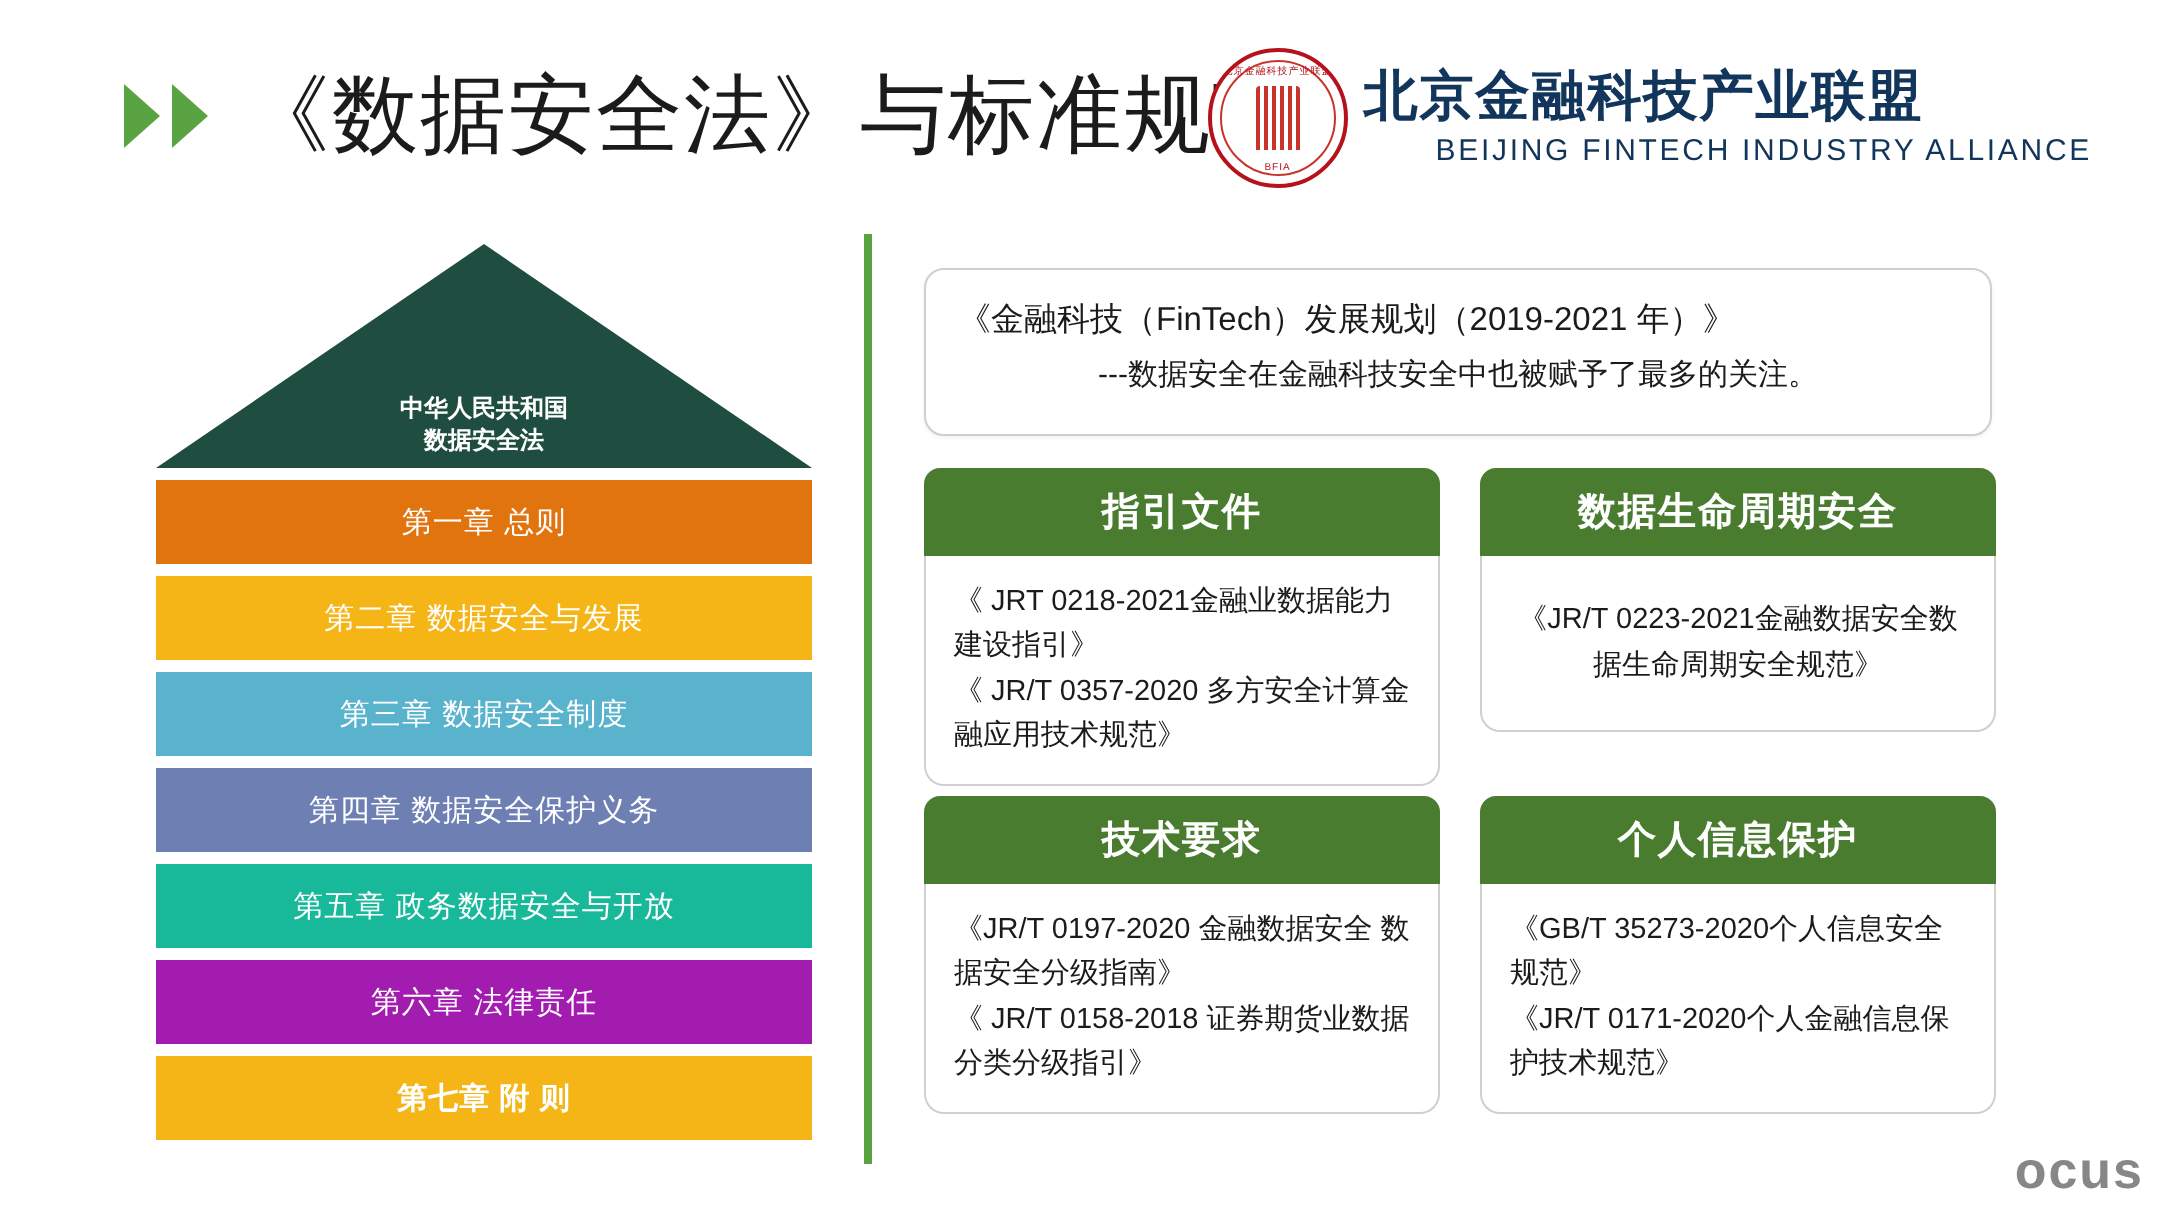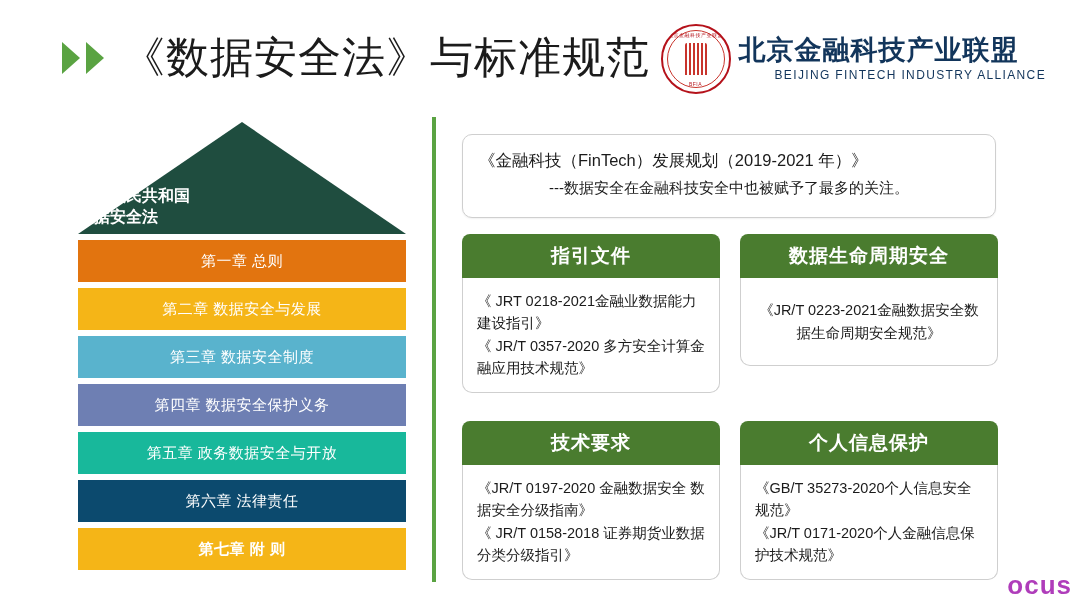--- a/index.html
+++ b/index.html
@@ -90,21 +90,21 @@
   .brand-seal .seal-top { top: 6px; }
   .brand-seal .seal-bottom { bottom: 5px; }
   .brand-text-cn {
     font-size: 27px;
     color: #12355b;
     font-weight: bold;
     letter-spacing: 1px;
     line-height: 1.1;
   }
   .brand-text-en {
-    font-size: 12px;
+    font-size: 15px;
     color: #12355b;
     letter-spacing: 1.35px;
     margin-top: 3px;
     margin-left: 36px;
   }
 
   
   .divider {
     position: absolute;
     left: 432px;
@@ -131,22 +131,23 @@
     left: 0; top: 0;
     width: 0; height: 0;
     border-left: 164px solid transparent;
     border-right: 164px solid transparent;
     border-bottom: 112px solid #1f4d3f;
   }
   .roof .roof-text {
     position: absolute;
     left: 0; right: 0;
     bottom: 6px;
+    text-align: center;
     color: #ffffff;
-    font-size: 16px;
+    font-size: 12px;
     font-weight: bold;
     line-height: 1.35;
   }
   .chapter {
     height: 42px;
     margin-top: 6px;
     color: #ffffff;
     font-size: 15px;
     display: flex;
     align-items: center;
@@ -184,21 +185,21 @@
     margin-top: 4px;
   }
 
   .grid {
     margin-top: 16px;
     display: grid;
     grid-template-columns: 258px 258px;
     column-gap: 20px;
     row-gap: 0;
   }
-  .cell { margin-bottom: 28px; }
+  .cell { margin-bottom: 5px; }
   .cell-head {
     height: 44px;
     background: #4a7c2f;
     color: #ffffff;
     font-size: 19px;
     font-weight: bold;
     display: flex;
     align-items: center;
     justify-content: center;
     border-radius: 8px 8px 0 0;
@@ -219,21 +220,21 @@
   .cell-body.center { text-align: center; display: flex; align-items: center; justify-content: center; }
   .cell-body p { margin: 0; }
 
   
   .watermark {
     position: absolute;
     right: 8px;
     bottom: 8px;
     font-size: 26px;
     font-weight: bold;
-    color: #a21caf;
+    color: #737373;
     opacity: .85;
     letter-spacing: 1px;
   }
 </style>
 </head>
 <body>
 
 <div class="header">
   <div class="arrows">
     <div class="arrow"></div>
@@ -264,21 +265,21 @@
       <div>中华人民共和国</div>
       <div>数据安全法</div>
     </div>
   </div>
   <div id="chapter-list">
       <div class="chapter" style="background: rgb(226, 116, 15);">第一章 总则</div>
       <div class="chapter" style="background: rgb(245, 181, 23);">第二章 数据安全与发展</div>
       <div class="chapter" style="background: rgb(89, 179, 205);">第三章 数据安全制度</div>
       <div class="chapter" style="background: rgb(110, 127, 179);">第四章 数据安全保护义务</div>
       <div class="chapter" style="background: rgb(24, 184, 155);">第五章 政务数据安全与开放</div>
-      <div class="chapter" style="background: #0c4a6e;">第六章 法律责任</div>
+      <div class="chapter" style="background: #a21caf;">第六章 法律责任</div>
       <div class="chapter" style="background: rgb(245, 181, 23); font-weight: bold;">第七章 附 则</div>
     </div>
 </div>
 
 <div class="right-col">
   <div class="callout">
     <div class="line1">《金融科技（FinTech）发展规划（2019-2021 年）》</div>
     <div class="line2">---数据安全在金融科技安全中也被赋予了最多的关注。</div>
   </div>
   <div class="grid" id="cells-grid">

